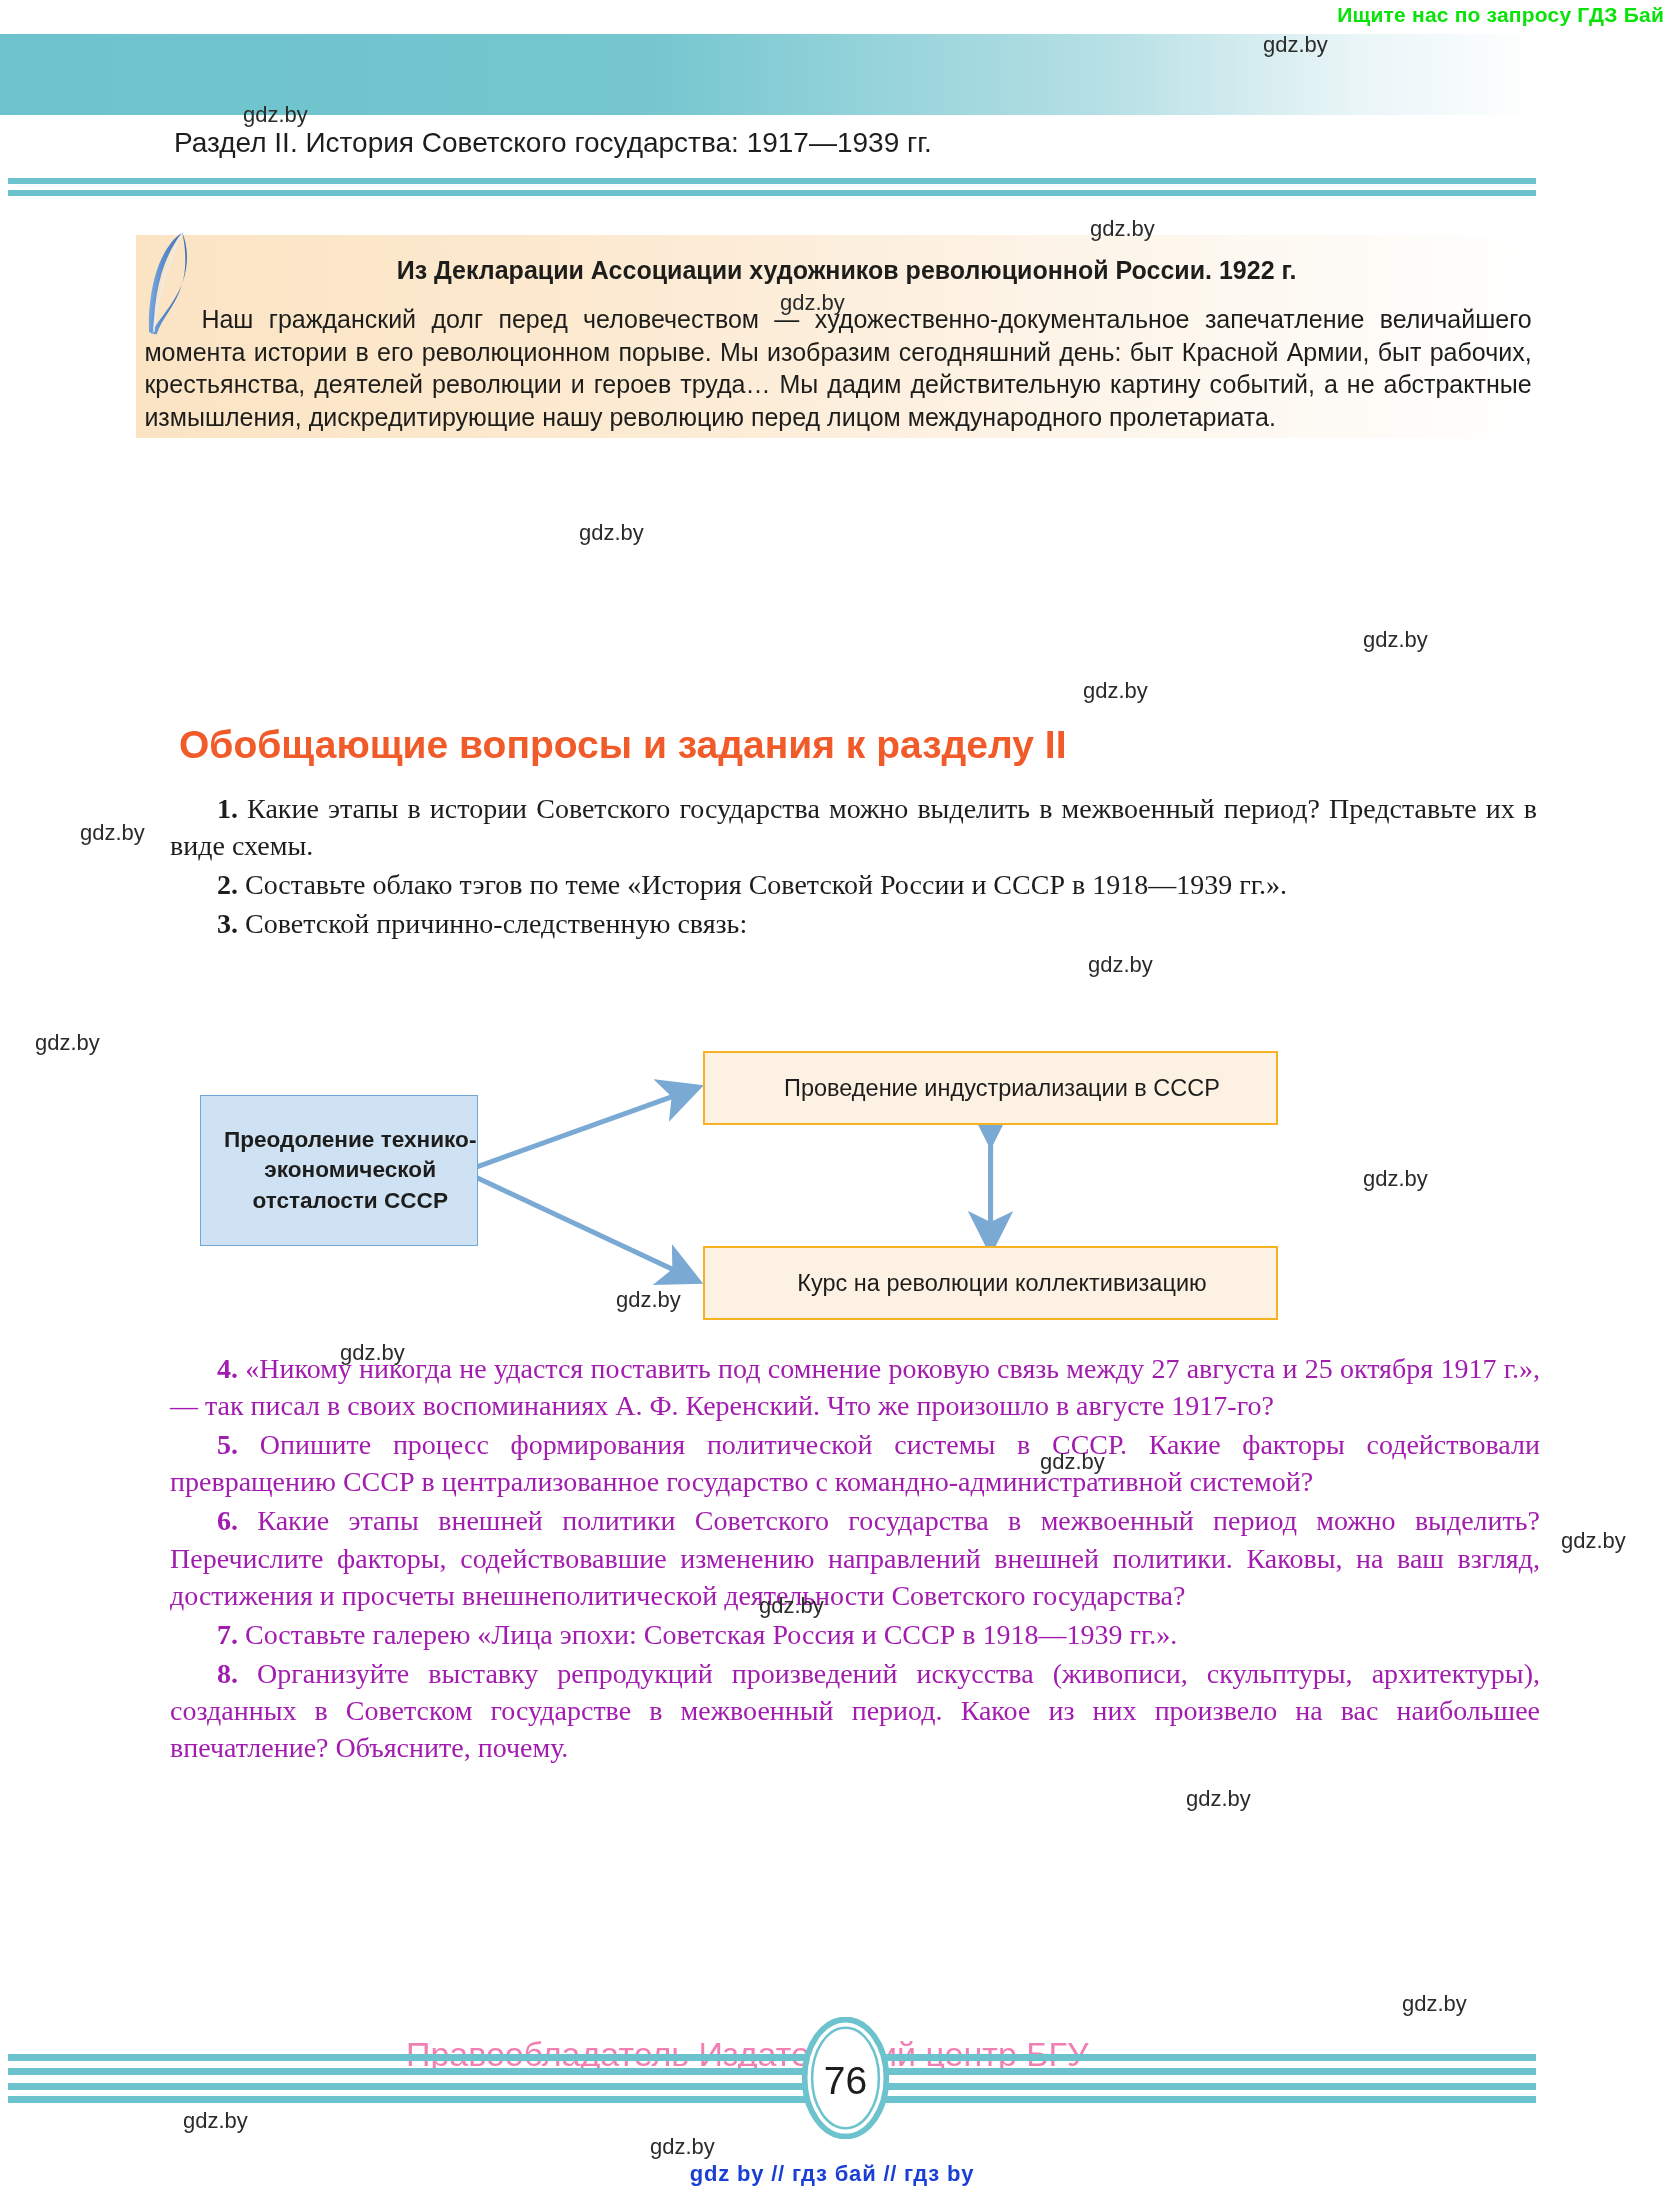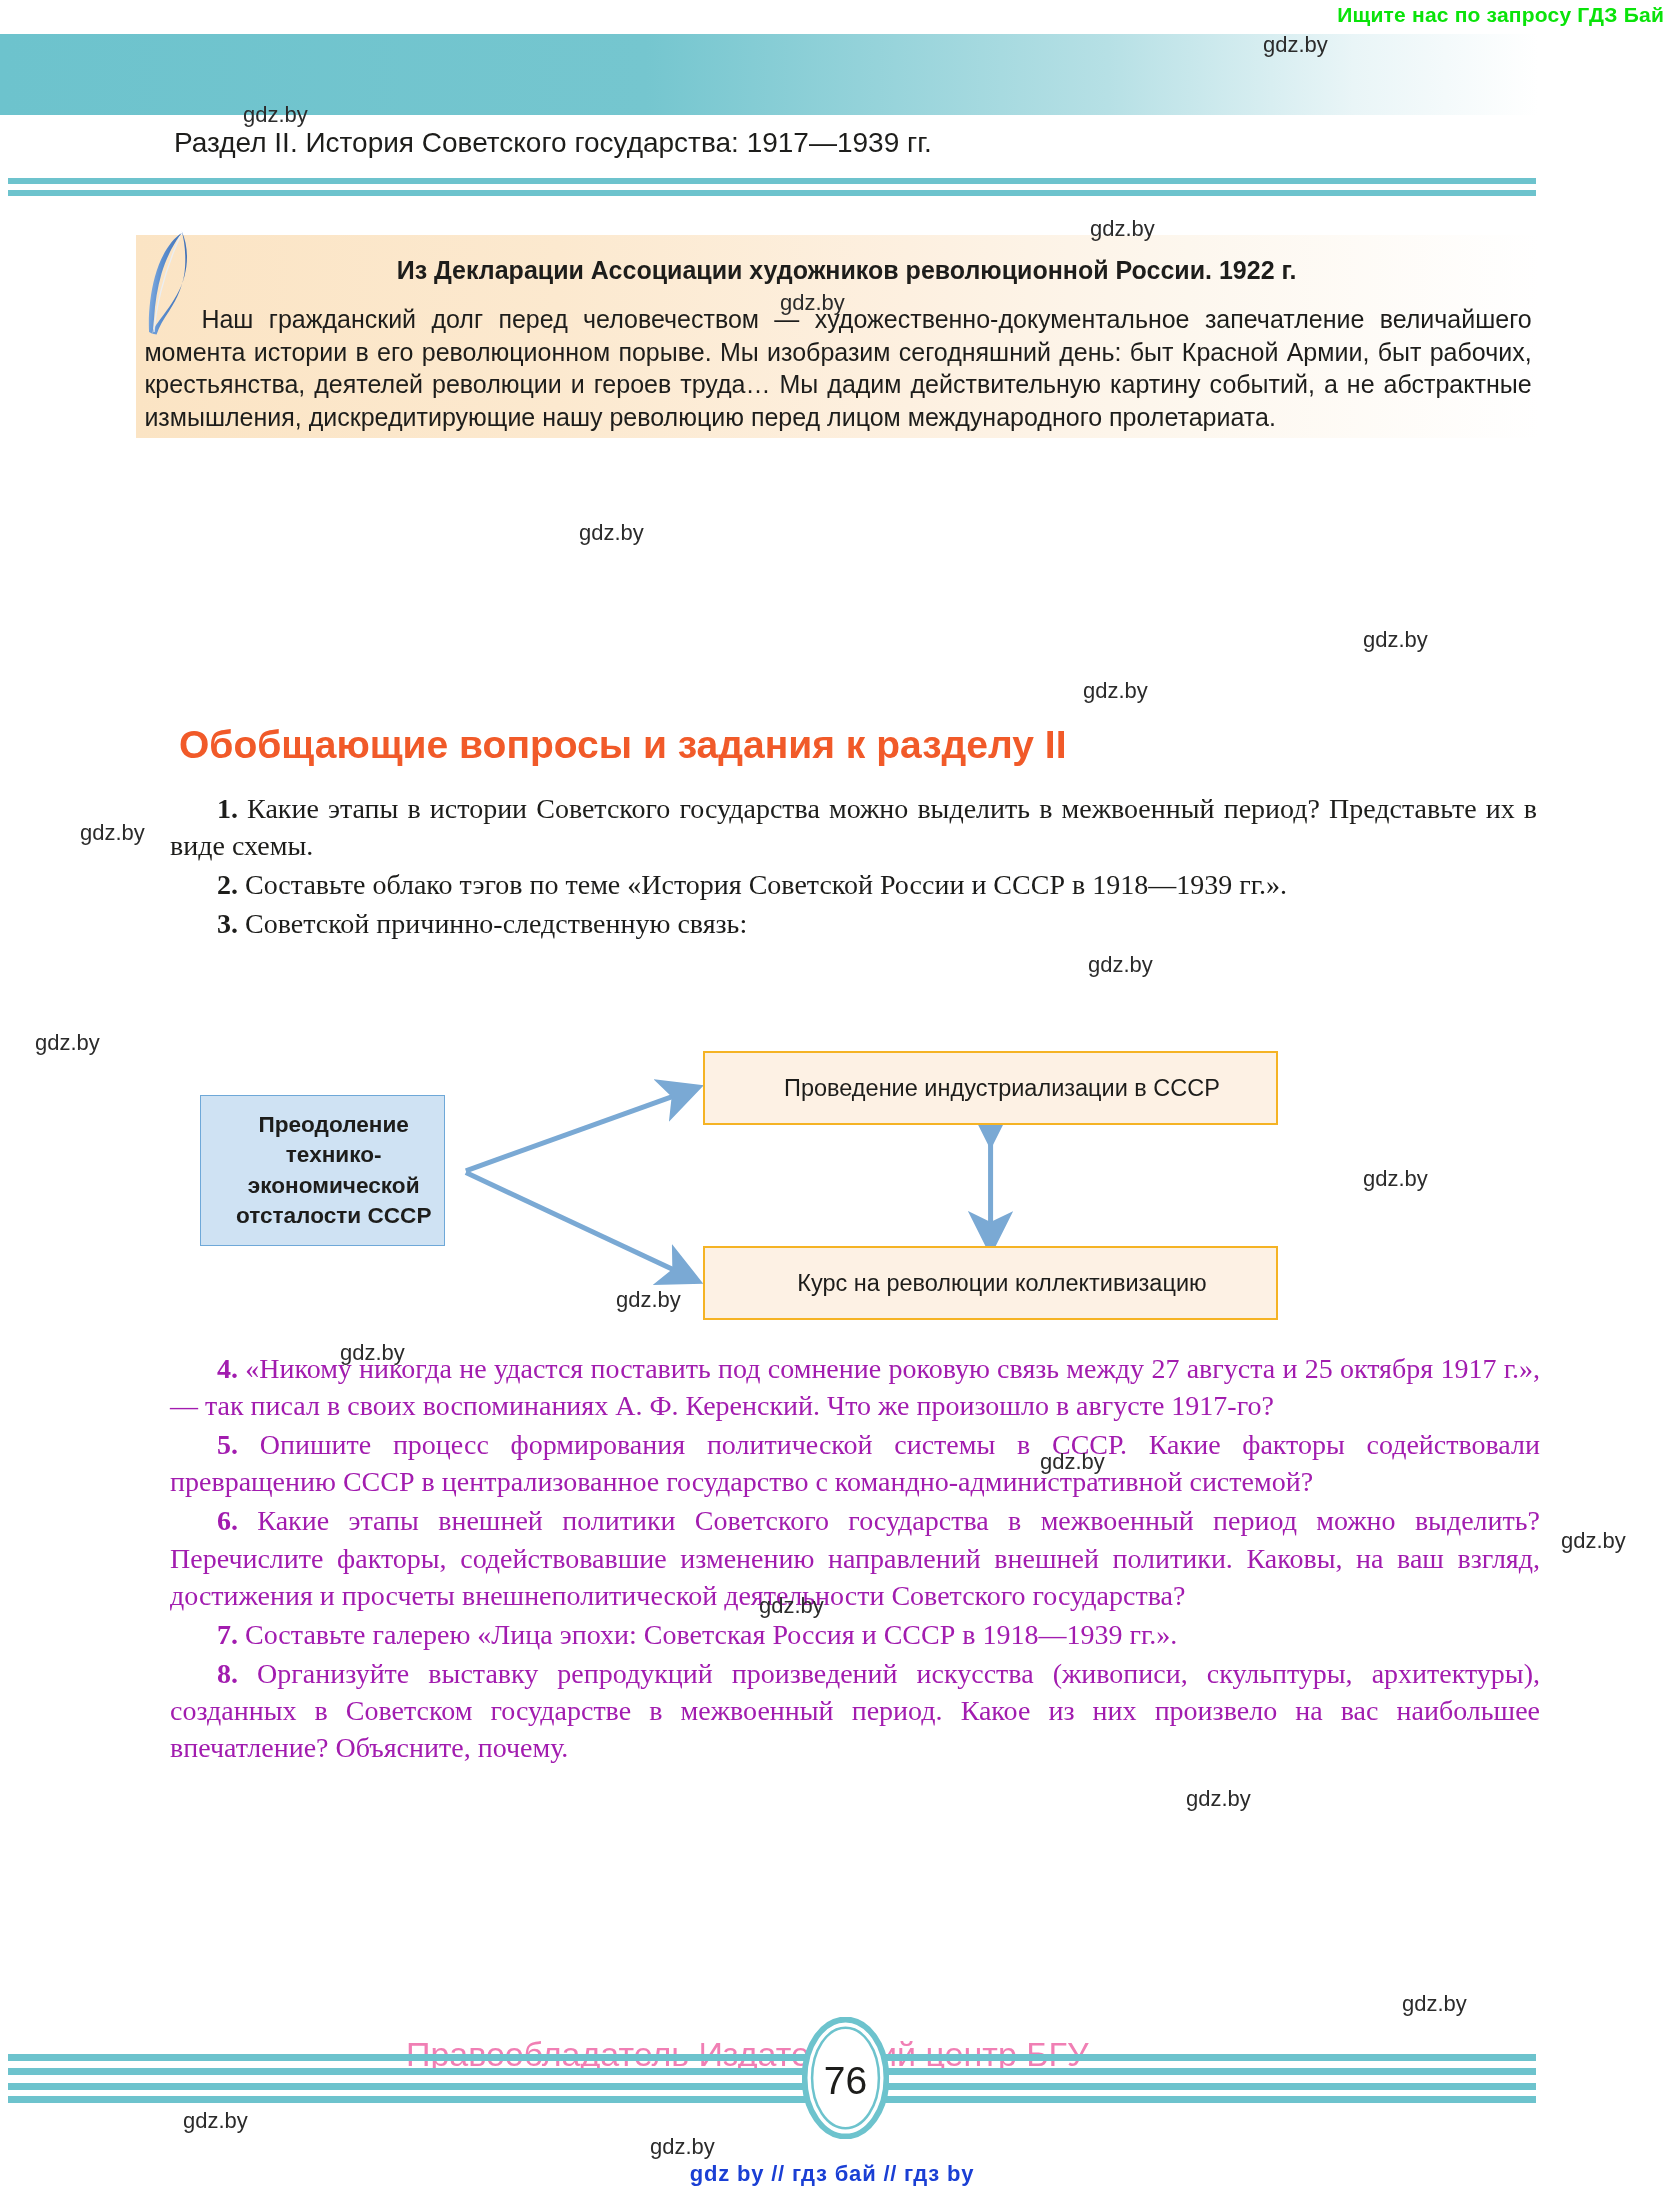--- a/index.html
+++ b/index.html
@@ -157,21 +157,21 @@
     align-items: center;
     justify-content: center;
     text-align: center;
     font-family: "Liberation Sans", sans-serif;
     color: #1d1d1b;
     padding-left: 23px;
   }
   .node-cause {
     left: 6.7px;
     top: 65px;
-    width: 245px;
+    width: 278px;
     height: 151px;
     background: #cfe2f3;
     border: 1.7px solid #6ea8d8;
     font-size: 22.6px;
     font-weight: bold;
     line-height: 1.35;
   }
   .node-effect {
     width: 575px;
     height: 74px;

